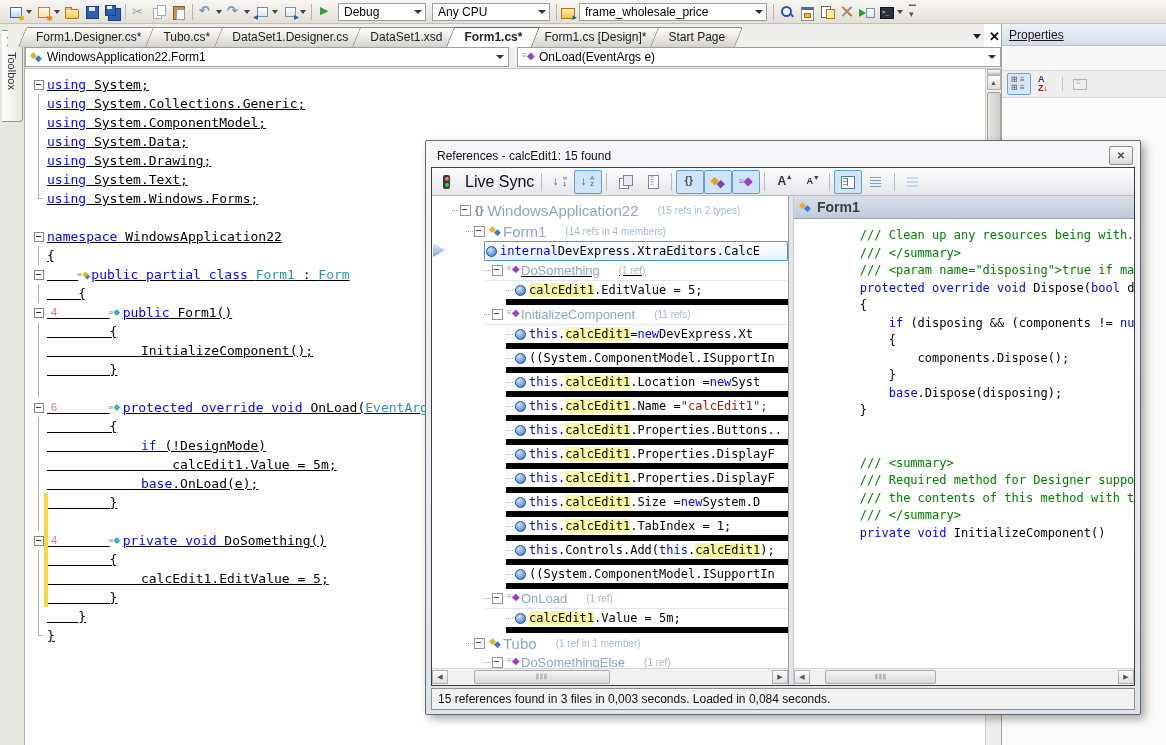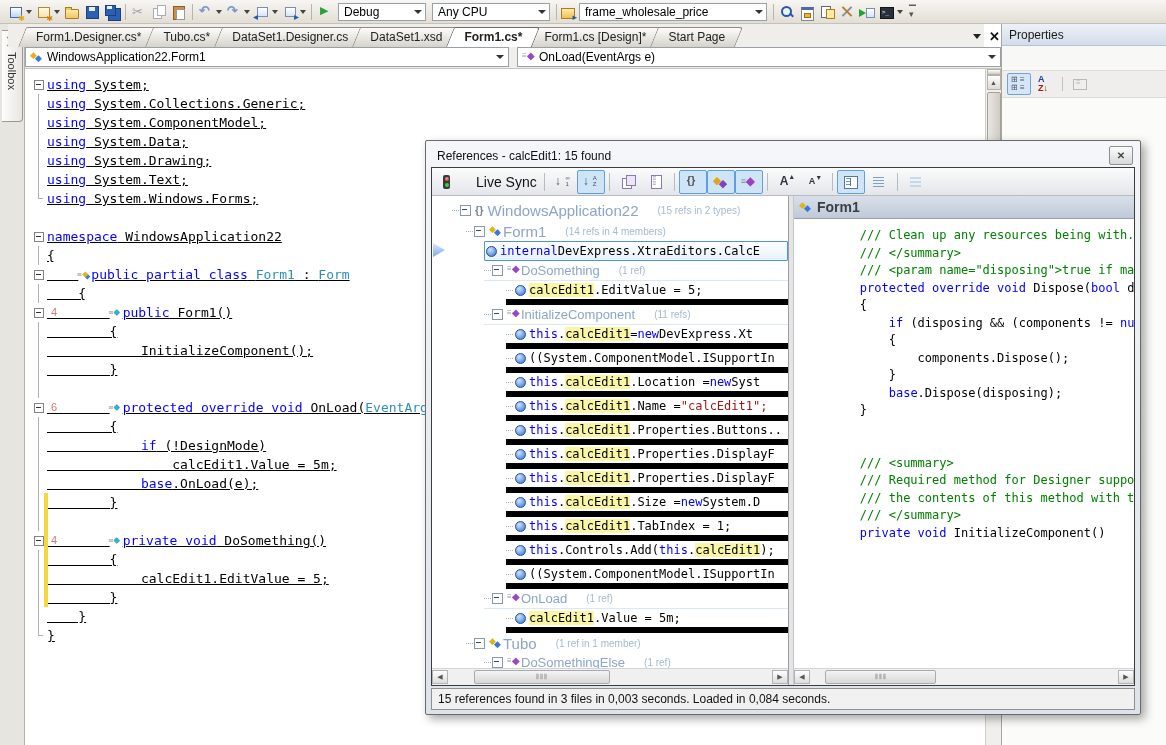--- a/index.html
+++ b/index.html
@@ -101,21 +101,21 @@
   .tk-s{color:#a31515;}
   .tk-c{color:#008000;}
   .tk-hl{background:#faf7a4;}
   
   #ed-vscroll{left:985px;top:69px;width:16px;height:676px;background:#f0efed;border-left:1px solid #d0cec8;box-sizing:border-box;}
   .sb-btn{width:14px;height:15px;background:linear-gradient(#fdfdfd,#dddbd6);border:1px solid #b4b1aa;box-sizing:border-box;display:flex;align-items:center;justify-content:center;font-size:7px;color:#555;margin:0 auto;}
   #ed-thumb{width:12px;height:92px;margin:2px auto 0;background:linear-gradient(90deg,#e8e6e2,#cfccc5);border:1px solid #a5a29a;border-radius:2px;}
   #ed-split{width:14px;height:6px;background:linear-gradient(#fdfdfd,#cfccc5);border:1px solid #b4b1aa;box-sizing:border-box;margin:0 auto;}
   
   #props{left:1001px;top:24px;width:165px;height:721px;background:#f2f1ef;border-left:1px solid #a8a5a0;box-sizing:border-box;}
-  #props-header{height:21px;background:linear-gradient(#eef2f8,#d3dcea);border-bottom:1px solid #b9c2d2;display:flex;align-items:center;padding-left:7px;font-size:12px;color:#1a1a1a;}
+  #props-header{height:21px;background:linear-gradient(#eef2f8,#d3dcea);border-bottom:1px solid #b9c2d2;display:flex;align-items:center;padding-left:7px;font-size:12px;color:#1a1a1a;text-decoration:underline;}
   #props-combo{height:24px;background:#f8f8f7;border-bottom:1px solid #dddcd8;}
   #props-toolbar{height:26px;display:flex;align-items:center;padding-left:5px;gap:2px;background:#efeeec;border-bottom:1px solid #dddcd8;}
   #props-body{background:#fbfbfa;height:calc(100% - 71px);}
   .ptbtn{width:22px;height:20px;display:inline-flex;align-items:center;justify-content:center;border:1px solid transparent;border-radius:2px;}
   .ptbtn.sel{background:#d6e6f8;border-color:#6da2dc;}
   .ptbtn.dis{opacity:.45;}
   .psep{width:1px;height:14px;background:#c4c1ba;margin:0 3px;}
   .ic-categorized::before{content:"⊞ ≡\A⊞ ≡";white-space:pre;left:0;top:0;font-size:8px;line-height:8px;color:#456;}
   .ic-alphabetical::before{content:"A";left:1px;top:-2px;font-weight:bold;font-size:9px;color:#1a3faa;}
   .ic-alphabetical::after{content:"Z↓";left:1px;bottom:-1px;font-weight:bold;font-size:9px;color:#a02020;}
@@ -125,21 +125,21 @@
   #dialog{left:425px;top:140px;width:716px;height:575px;background:linear-gradient(#f4f6f9,#dde3ea);border:1px solid #6a6a6a;border-radius:2px;box-shadow:4px 4px 10px rgba(0,0,0,.35);box-sizing:border-box;display:flex;flex-direction:column;padding:3px 5px 4px;z-index:10;}
   #dlg-title{height:23px;display:flex;align-items:center;justify-content:space-between;padding:0 2px 0 6px;}
   #dlg-title .txt{font-size:12px;color:#111;}
   #dlg-close{width:22px;height:17px;background:linear-gradient(#fdfdfd,#d8d8d8);border:1px solid #8e8f8f;border-radius:2px;display:flex;align-items:center;justify-content:center;font-size:10px;font-weight:bold;color:#444;}
   #dlg-box{flex:1;border:1px solid #3c3c3c;background:#fff;display:flex;flex-direction:column;overflow:hidden;}
   #dlg-toolbar{height:27px;background:linear-gradient(#fbfbfb,#e4e6ea);border-bottom:1px solid #b8bcc2;display:flex;align-items:center;padding-left:4px;flex:0 0 auto;}
   .dsep{width:1px;height:18px;background:#b8bcc2;margin:0 4px;}
   .dbtn{display:inline-flex;align-items:center;height:22px;min-width:22px;justify-content:center;border:1px solid transparent;border-radius:2px;padding:0 2px;}
   .dbtn.sel{background:#cfe4f7;border-color:#5f9fdf;}
   .dbtn.dis{opacity:.5;}
-  .dbtn .dlabel{font-size:14px;color:#111;margin-left:21px;}
+  .dbtn .dlabel{font-size:16px;color:#111;margin-left:10px;}
   .ic-live-sync::before{content:"";left:4px;top:1px;width:7px;height:14px;background:#3a3a3a;border-radius:2px;}
   .ic-live-sync::after{content:"";left:6px;top:3px;width:4px;height:4px;border-radius:50%;background:radial-gradient(circle at 35% 30%,#ff9a9a,#e03030);box-shadow:0 6px 0 #39d03c;}
   .ic-sort-by-file::before{content:"↓";left:0px;top:0px;font-size:12px;color:#456;font-weight:bold;}
   .ic-sort-by-file::after{content:"∞\A 1";white-space:pre;right:1px;top:1px;font-size:6px;line-height:6px;color:#456;}
   .ic-sort-alpha::before{content:"↓";left:0px;top:0px;font-size:12px;color:#456;font-weight:bold;}
   .ic-sort-alpha::after{content:"A\A Z";white-space:pre;right:2px;top:1px;font-size:6px;line-height:6px;color:#456;}
   .ic-copy-results::before{content:"";left:2px;top:4px;width:8px;height:9px;background:#fff;border:1px solid #8a7ab0;}
   .ic-copy-results::after{content:"";left:6px;top:1px;width:8px;height:9px;background:#ece6f8;border:1px solid #8a7ab0;}
   .ic-export-report::before{content:"";left:3px;top:1px;width:9px;height:12px;background:#fff;border:1px solid #8a7ab0;}
   .ic-export-report::after{content:"≡\A≡";white-space:pre;left:5px;top:2px;font-size:6px;line-height:5px;color:#8a7ab0;}
@@ -469,21 +469,21 @@
               <span class="xb"></span>
               <span class="ic-class-small"></span>
               <span class="tname">Form1</span>
               <span class="tsuf">(14 refs in 4 members)</span>
             </div>
             <div class="trow r-ref sel" style="margin-left: 36px;">
               <span class="ri"></span>
               <span class="tk-k">internal</span>
               <span class="tk-p"> DevExpress.XtraEditors.CalcE</span>
             </div>
-            <div class="trow r-mem" style="margin-left: 36px;">
+            <div class="trow r-mem" style="margin-left: 36px; text-decoration: underline;">
               <span class="stub"></span>
               <span class="xb"></span>
               <span class="ic-method-small"></span>
               <span class="tname">DoSomething</span>
               <span class="tsuf">(1 ref)</span>
             </div>
             <div class="trow r-ref" style="margin-left: 58px;">
               <span class="stub"></span>
               <span class="ri"></span>
               <span class="tk-hl">calcEdit1</span>

